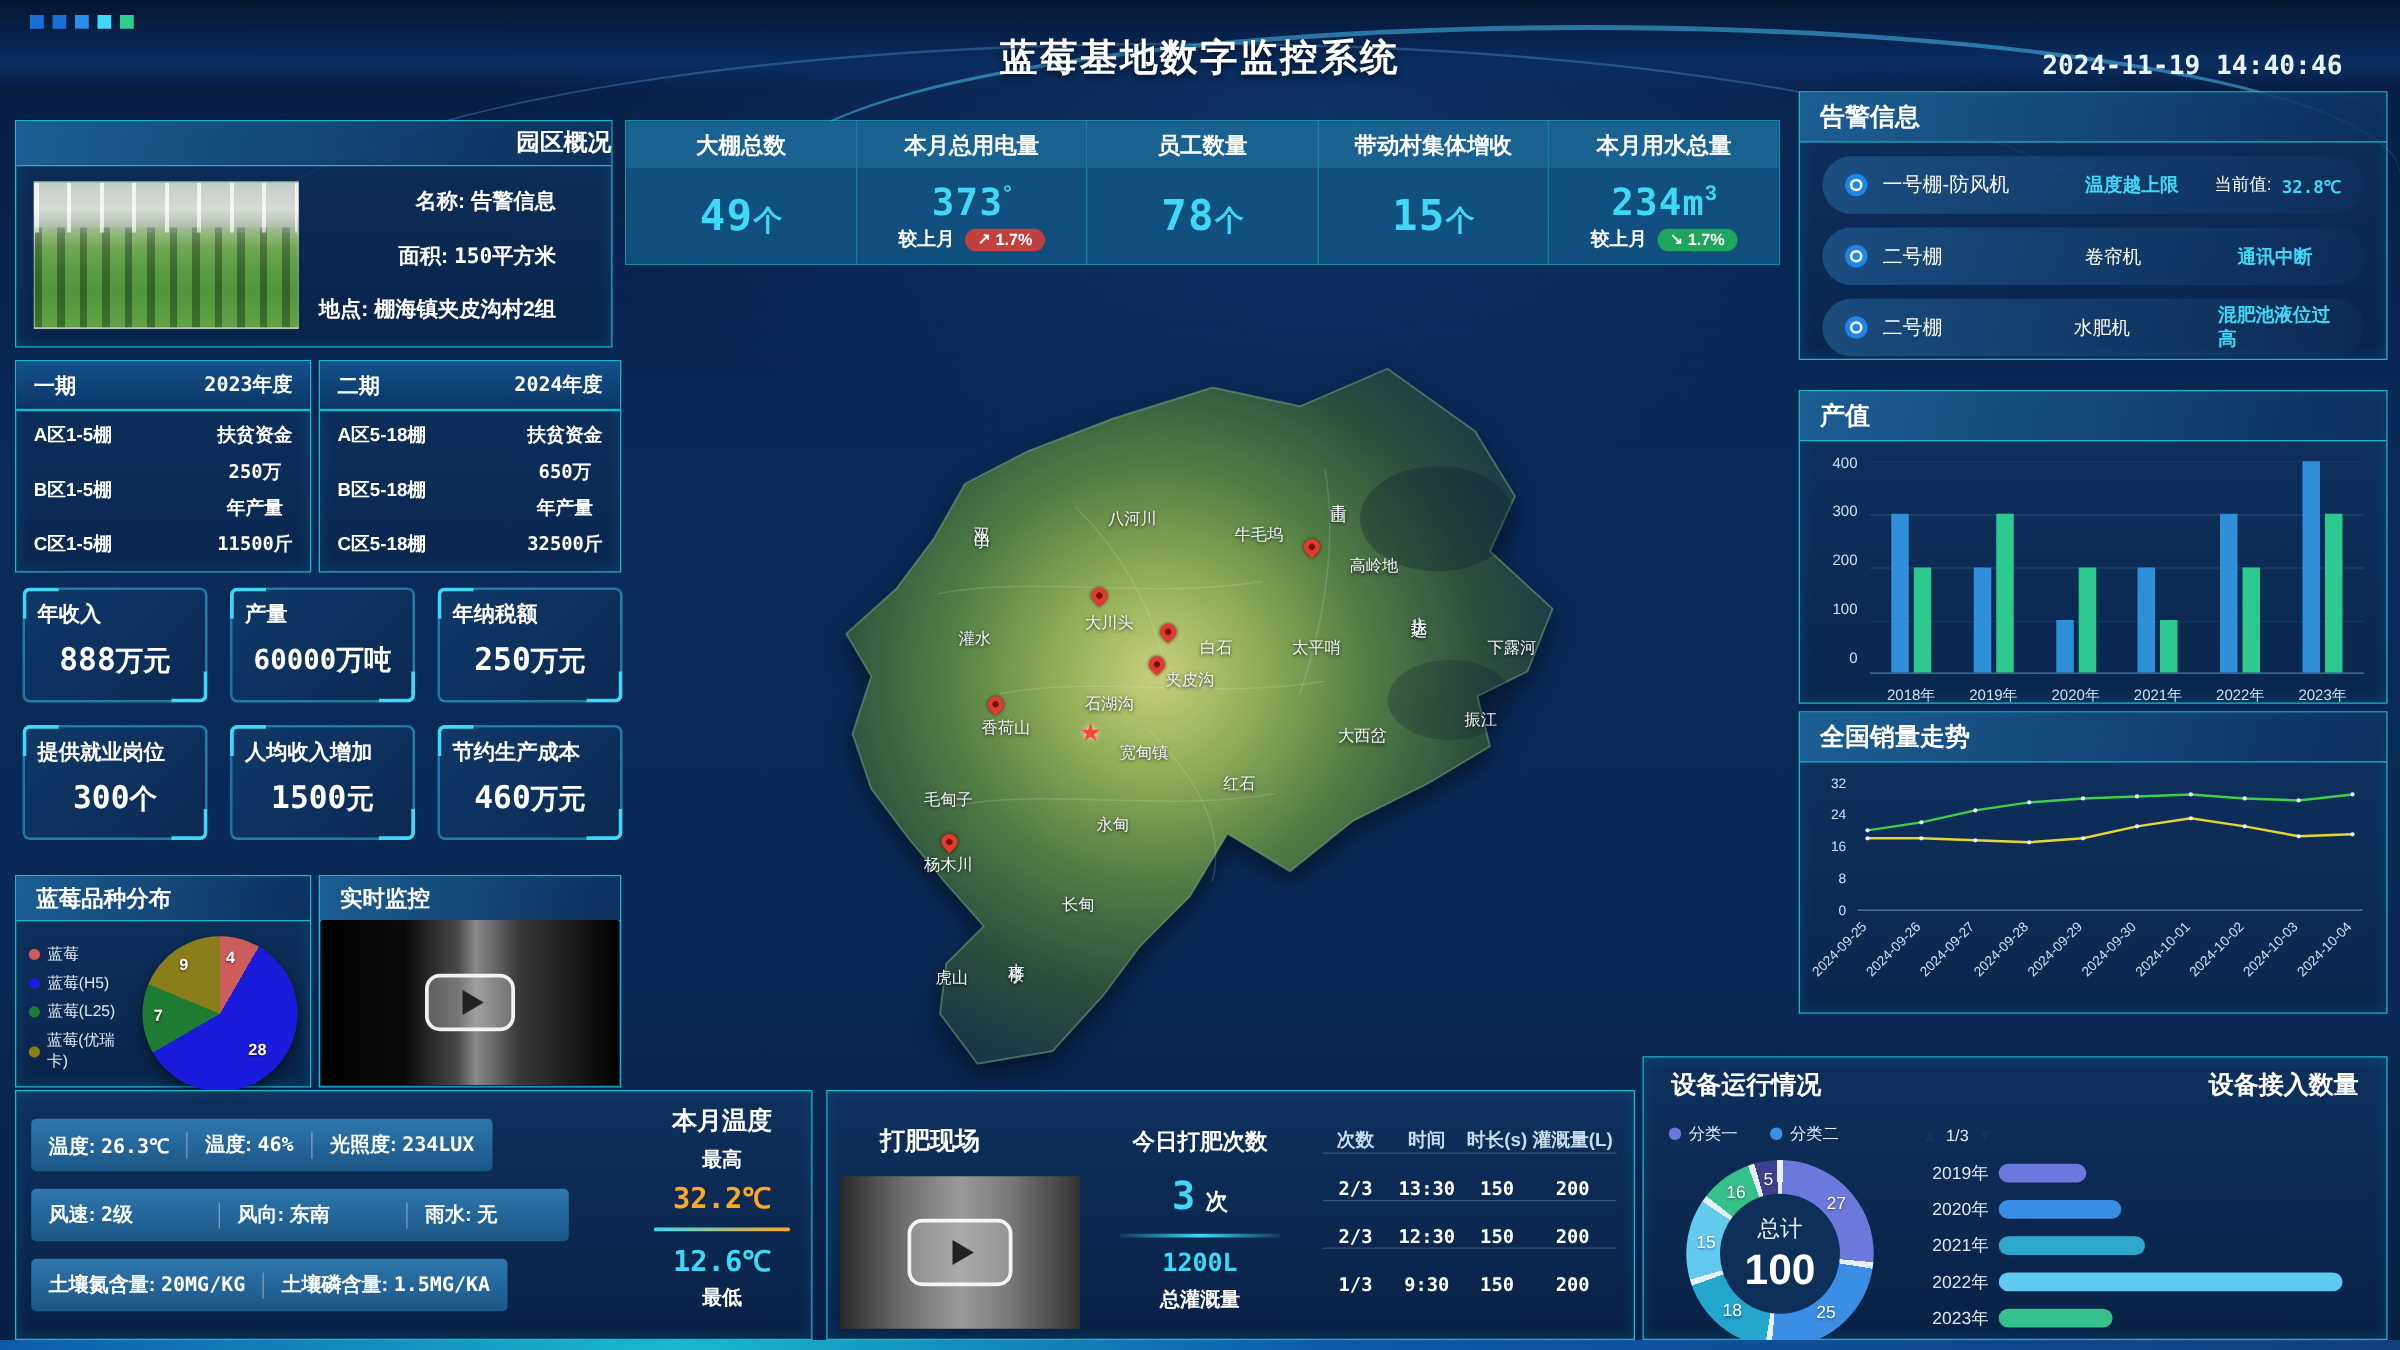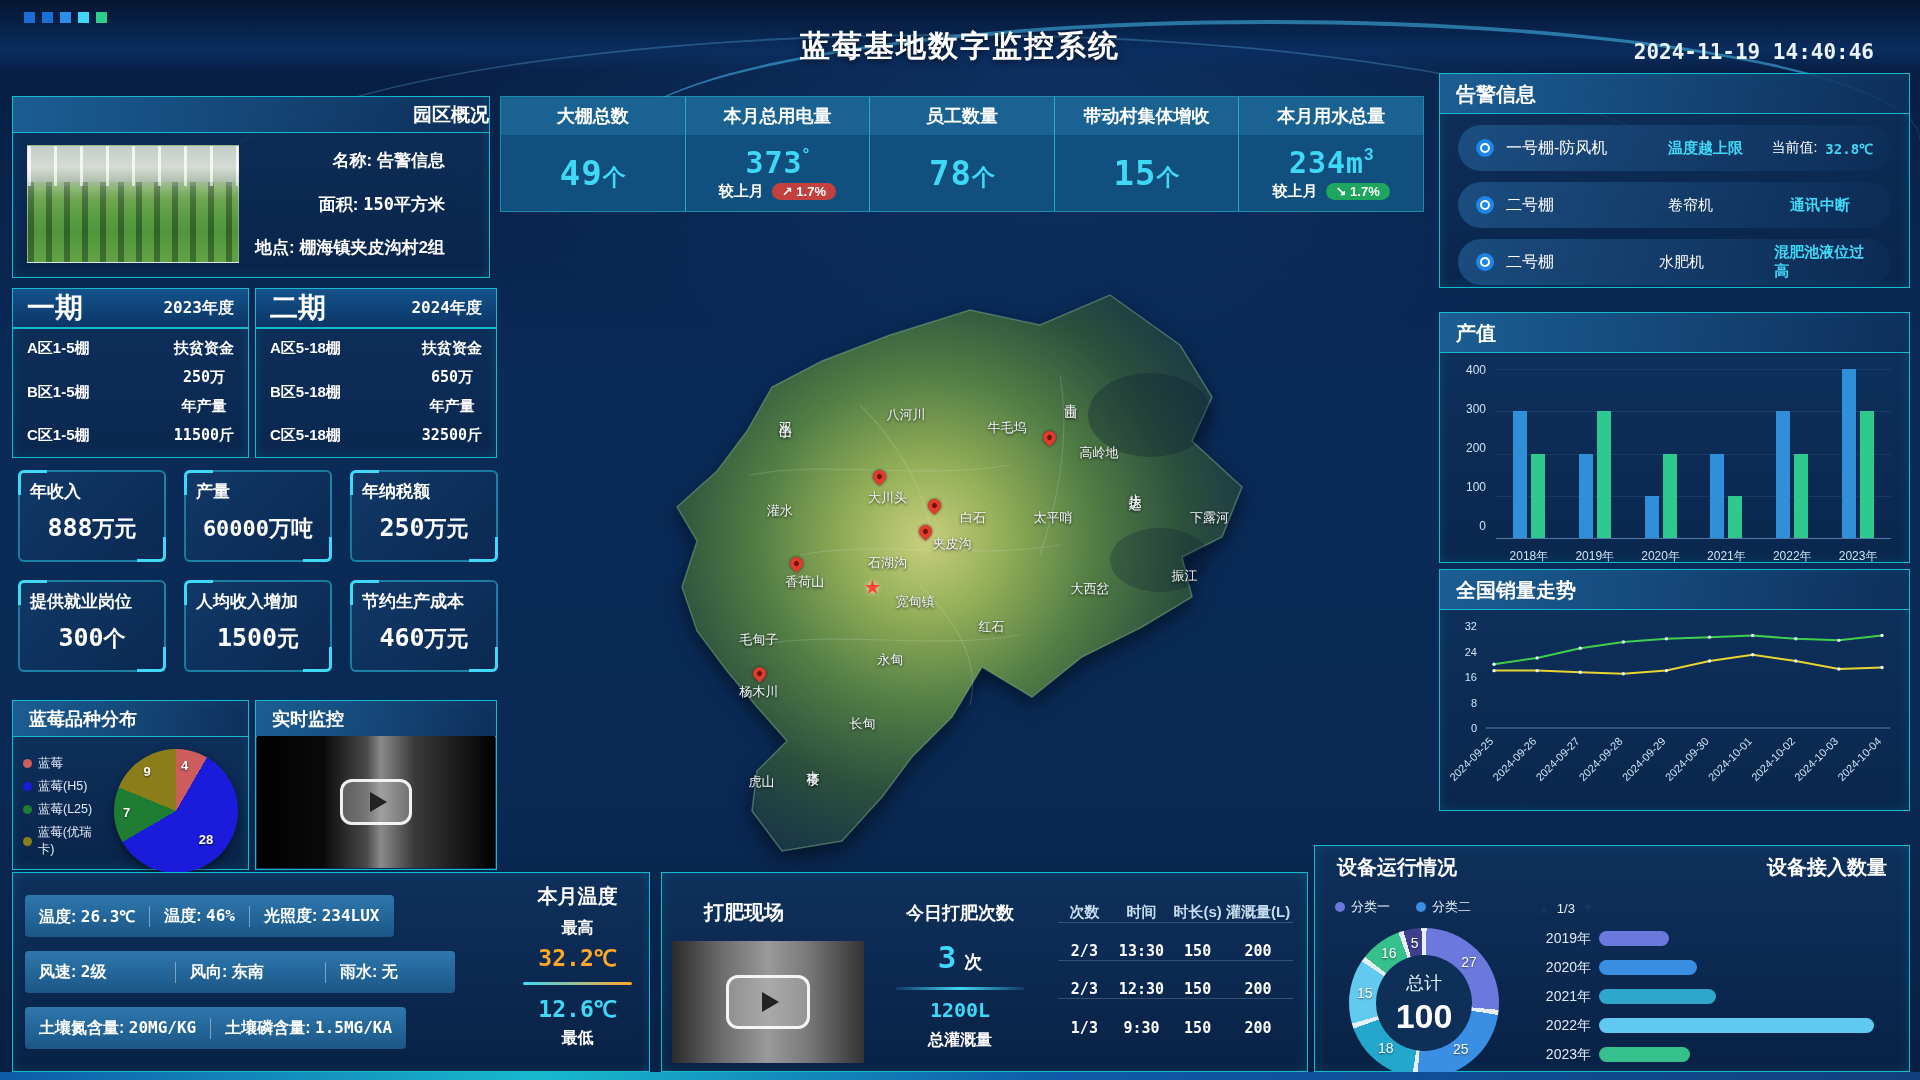--- a/index.html
+++ b/index.html
@@ -35,21 +35,21 @@
     background:linear-gradient(180deg,#cfd8d2 0%,#e8ece6 18%,#b9c8b4 30%,#6f9a55 45%,#4c8a3c 60%,#3f7f33 75%,#57933f 100%);
     position:relative;overflow:hidden;}
   .park-img::before{content:'';position:absolute;left:0;right:0;top:36px;bottom:0;
     background:repeating-linear-gradient(90deg,rgba(30,70,25,.45) 0 6px,rgba(120,190,80,.35) 6px 18px);}
   .park-img::after{content:'';position:absolute;left:0;right:0;top:0;height:40px;
     background:repeating-linear-gradient(90deg,rgba(255,255,255,.65) 0 3px,rgba(160,170,165,.25) 3px 26px);}
   .park-info{display:flex;flex-direction:column;justify-content:space-between;padding:4px 0;font-size:17px;font-weight:bold;}
   
   .ph-h{display:flex;justify-content:space-between;align-items:center;height:40px;padding:0 14px;
     background:linear-gradient(180deg,#14528c,#0c3666);border-bottom:2px solid #17b9cf;}
-  .ph-name{font-size:28px;font-weight:bold;}
+  .ph-name{font-size:17px;font-weight:bold;}
   .ph-year{font-size:16px;font-weight:bold;}
   .ph-body{display:flex;justify-content:space-between;padding:10px 14px;}
   .ph-zones{display:flex;flex-direction:column;justify-content:space-between;font-size:15px;font-weight:bold;}
   .ph-right{text-align:center;font-size:15px;font-weight:bold;display:flex;flex-direction:column;justify-content:space-between;}
   
   .mcard{position:absolute;width:148px;height:92px;border:2px solid rgba(42,190,220,.55);border-radius:6px;
     background:linear-gradient(135deg,rgba(30,85,135,.35),rgba(12,40,80,.6));padding:8px 10px;}
   .mcard::before{content:'';position:absolute;left:-2px;top:-2px;width:26px;height:22px;
     border-left:3px solid #3fd8f7;border-top:3px solid #3fd8f7;border-radius:6px 0 0 0;}
   .mcard::after{content:'';position:absolute;right:-2px;bottom:-2px;width:26px;height:22px;

